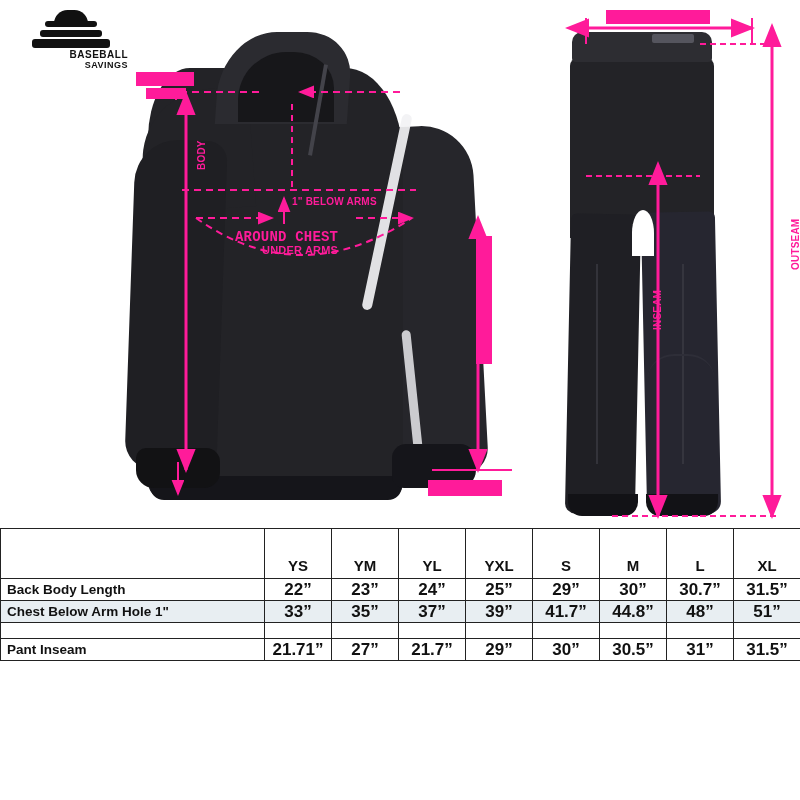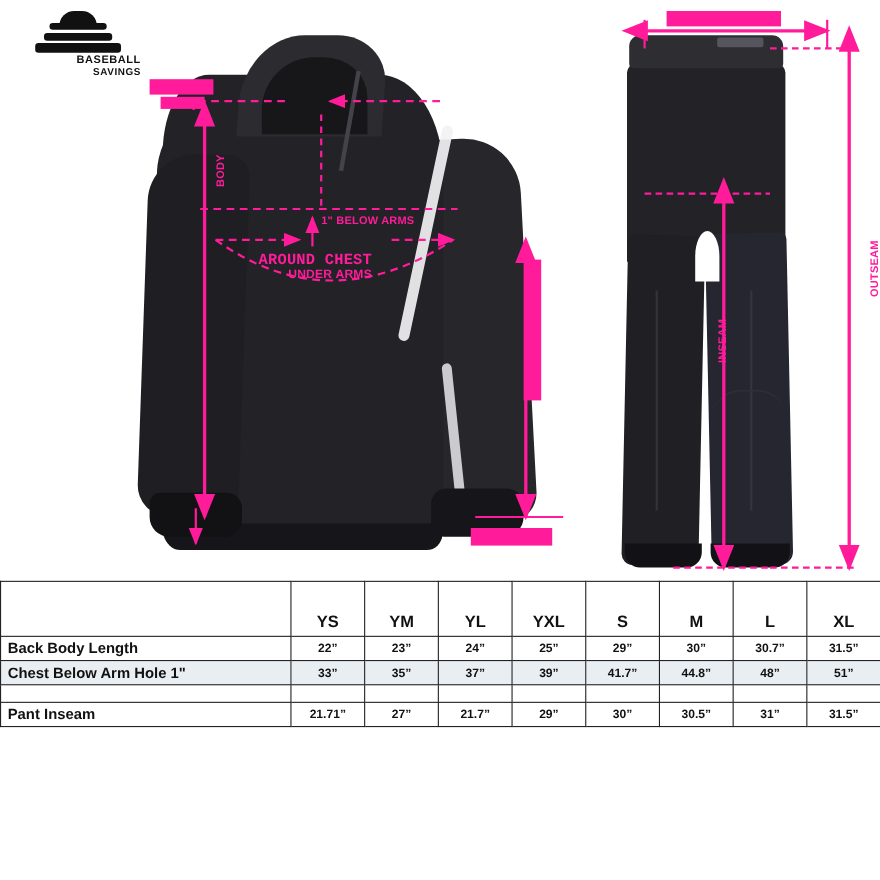--- a/index.html
+++ b/index.html
@@ -315,21 +315,21 @@
   }
   table.size-chart thead th {
     font-size: 15px;
     height: 50px;
     vertical-align: bottom;
     padding-bottom: 4px;
   }
   table.size-chart thead th.corner { border-top-color:#222; }
   tr.alt td { background: #e8eef2; }
   tr.spacer td { height: 16px; background: #ffffff; }
-  td.val { font-size: 11px; margin-left: 45px; }
+  td.val { font-size: 17px; margin-left: 45px; }
 </style>
 </head>
 <body>
 
 <div id="page">
 
   <div id="illustration">
 
     <div id="logo">
       <div class="cap"></div>

